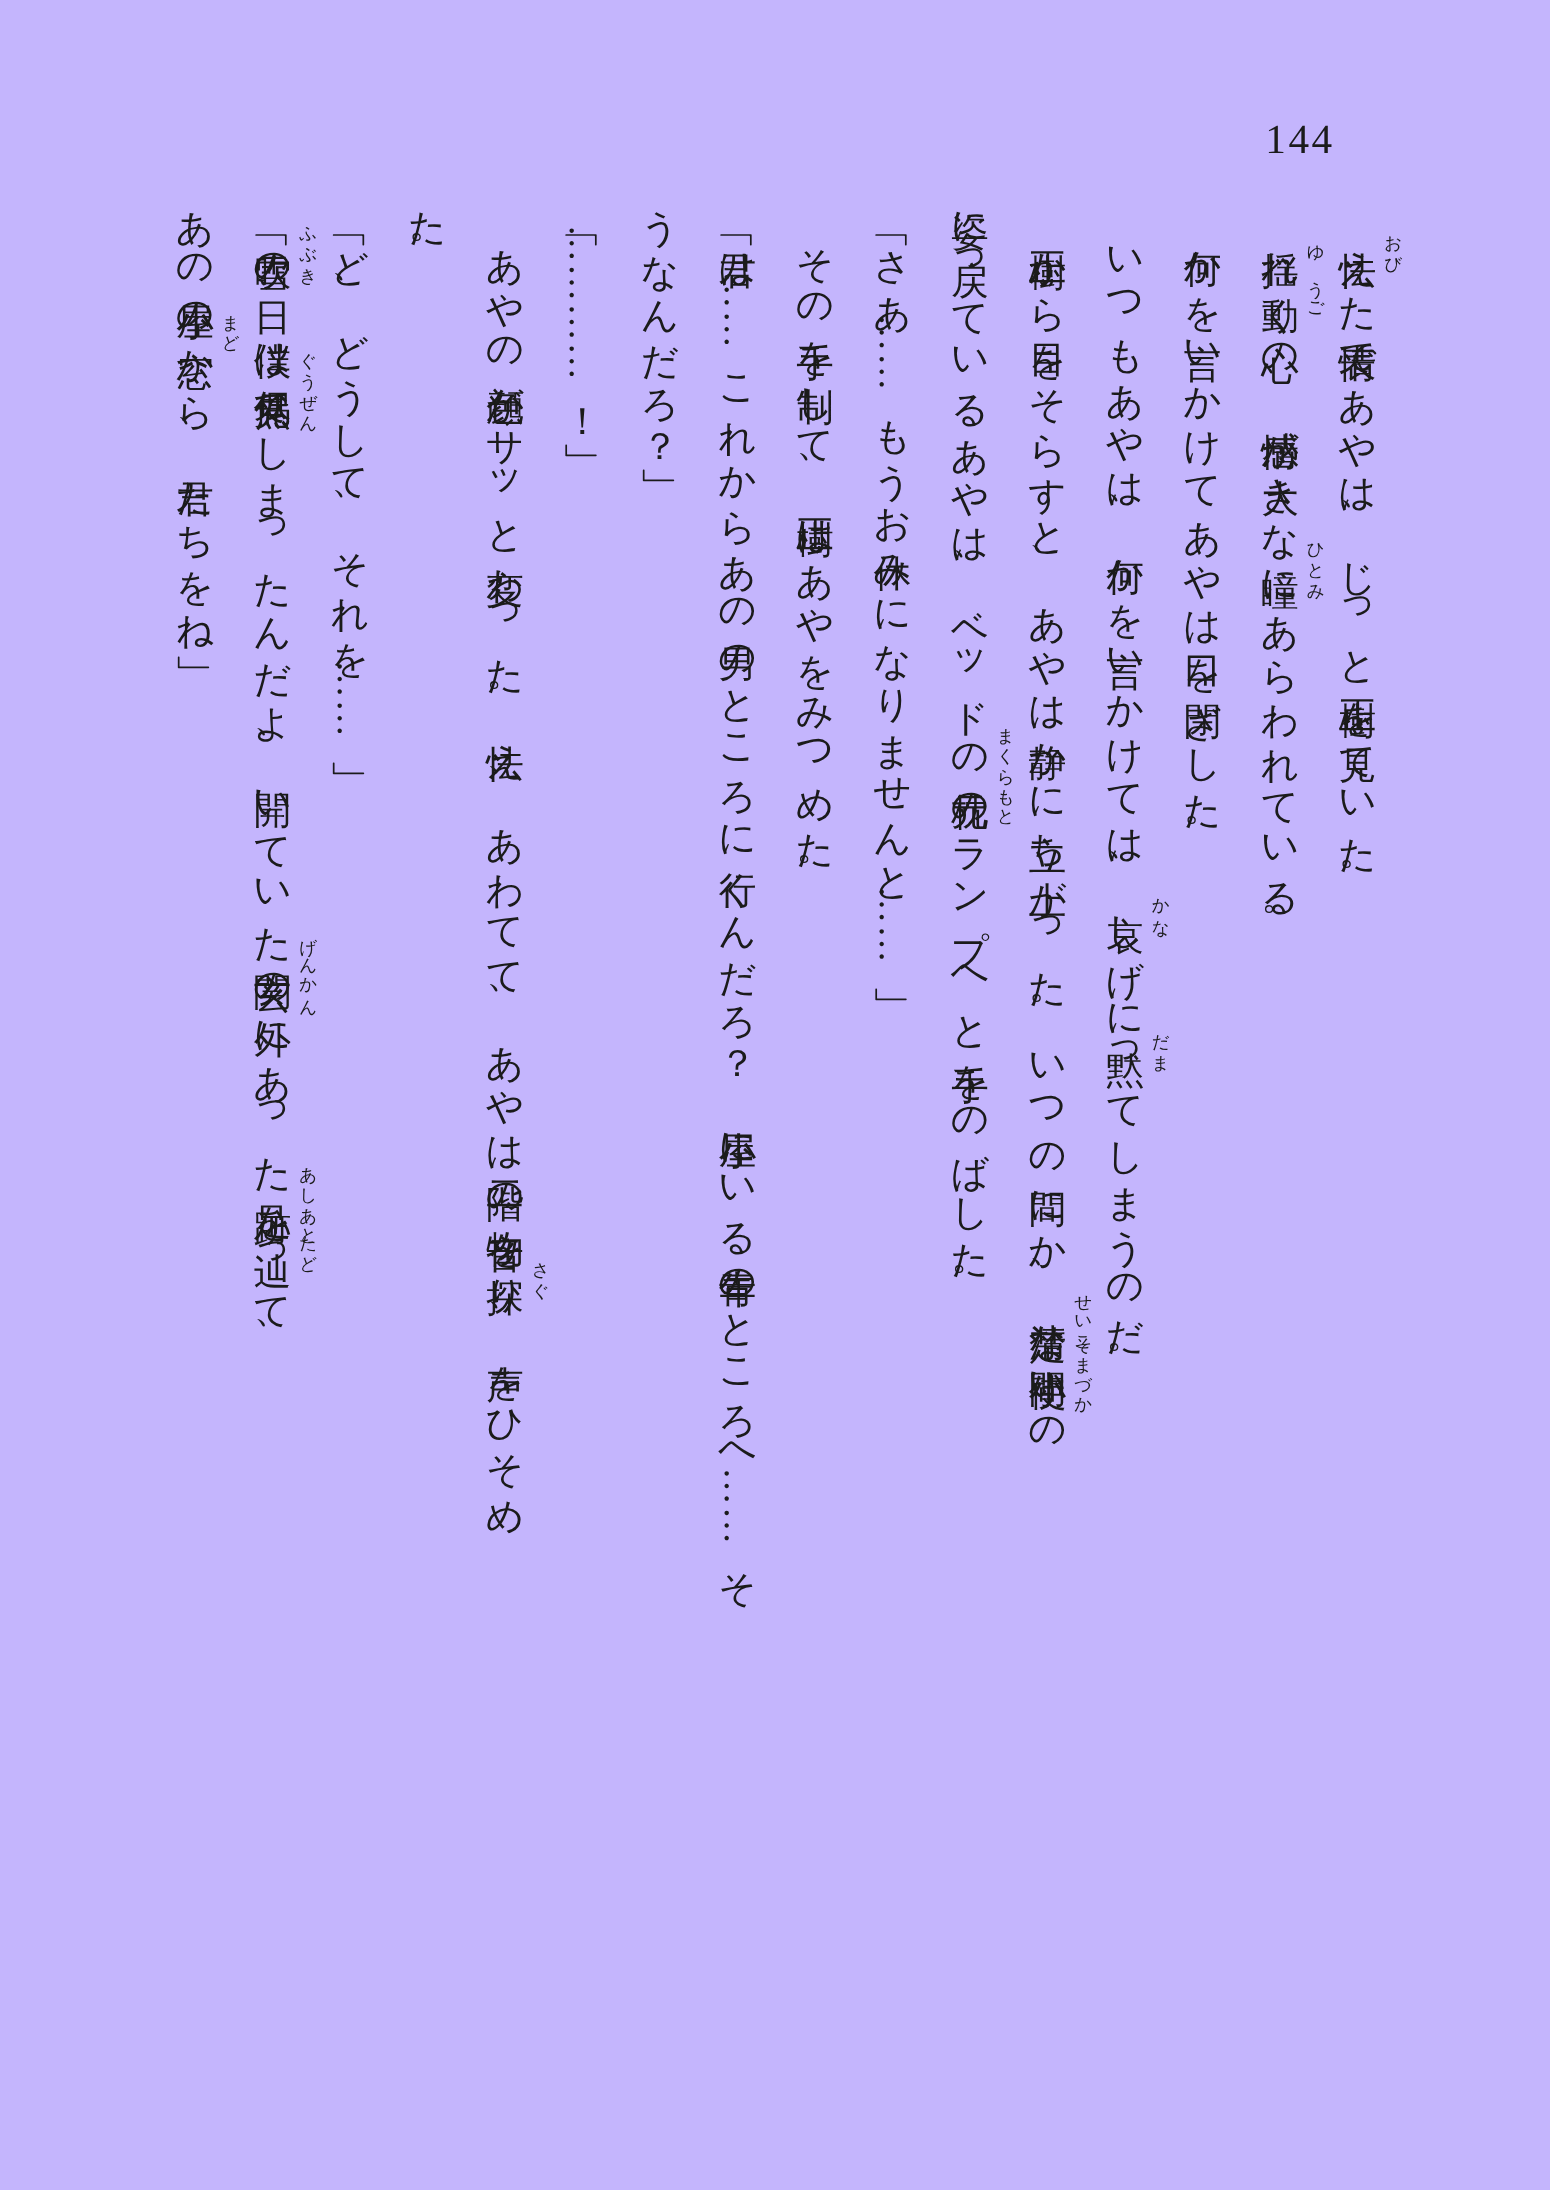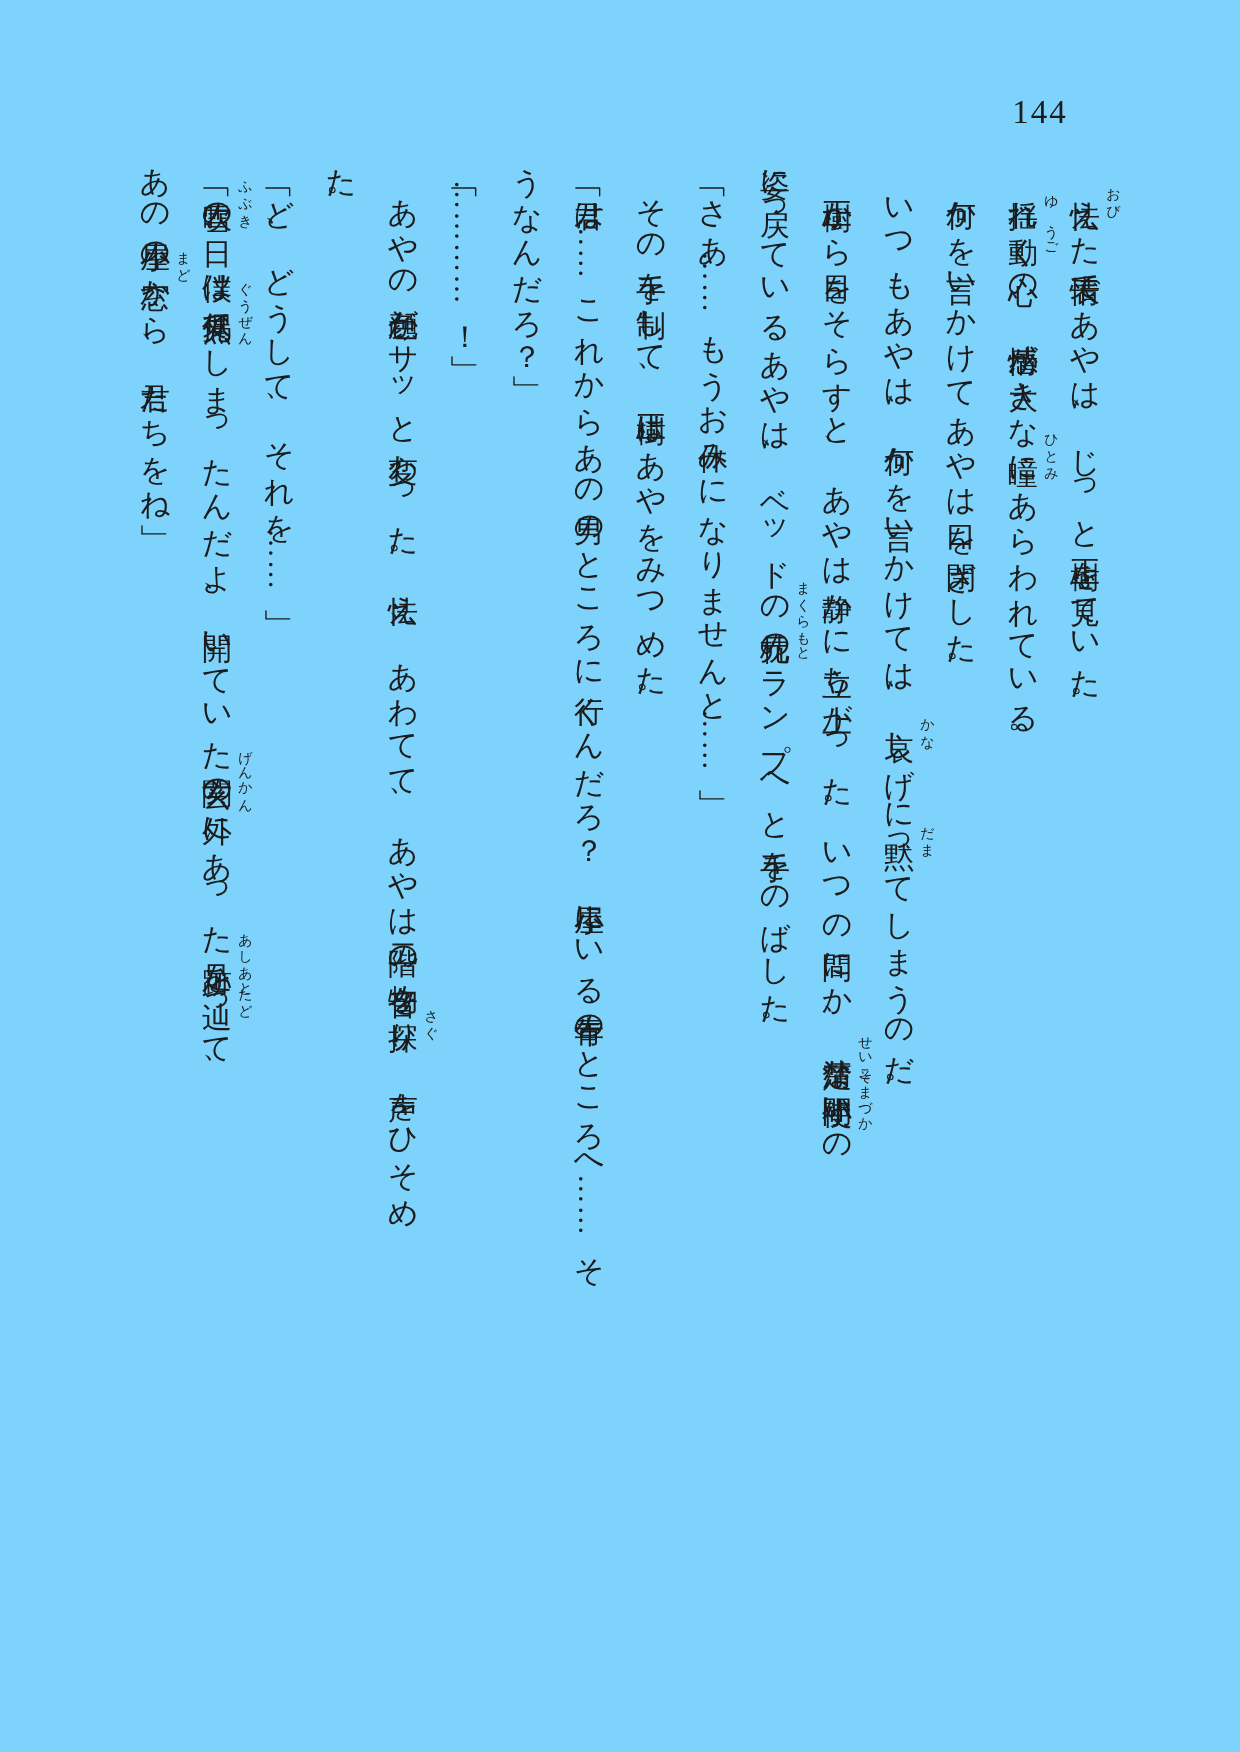--- a/index.html
+++ b/index.html
@@ -9,21 +9,21 @@
   body {
     width: 1240px;
     height: 1752px;
     background: #ffffff;
     font-family: "Liberation Serif", serif;
   }
   .page {
     position: relative;
     width: 1240px;
     height: 1752px;
-    background: #7dd3fc;
+    background: #c4b5fd;
     overflow: hidden;
   }
   .page-number {
     position: absolute;
     top: 94px;
     left: 1000px;
     width: 80px;
     text-align: center;
     font-size: 33px;
     color: #1b1b1b;

